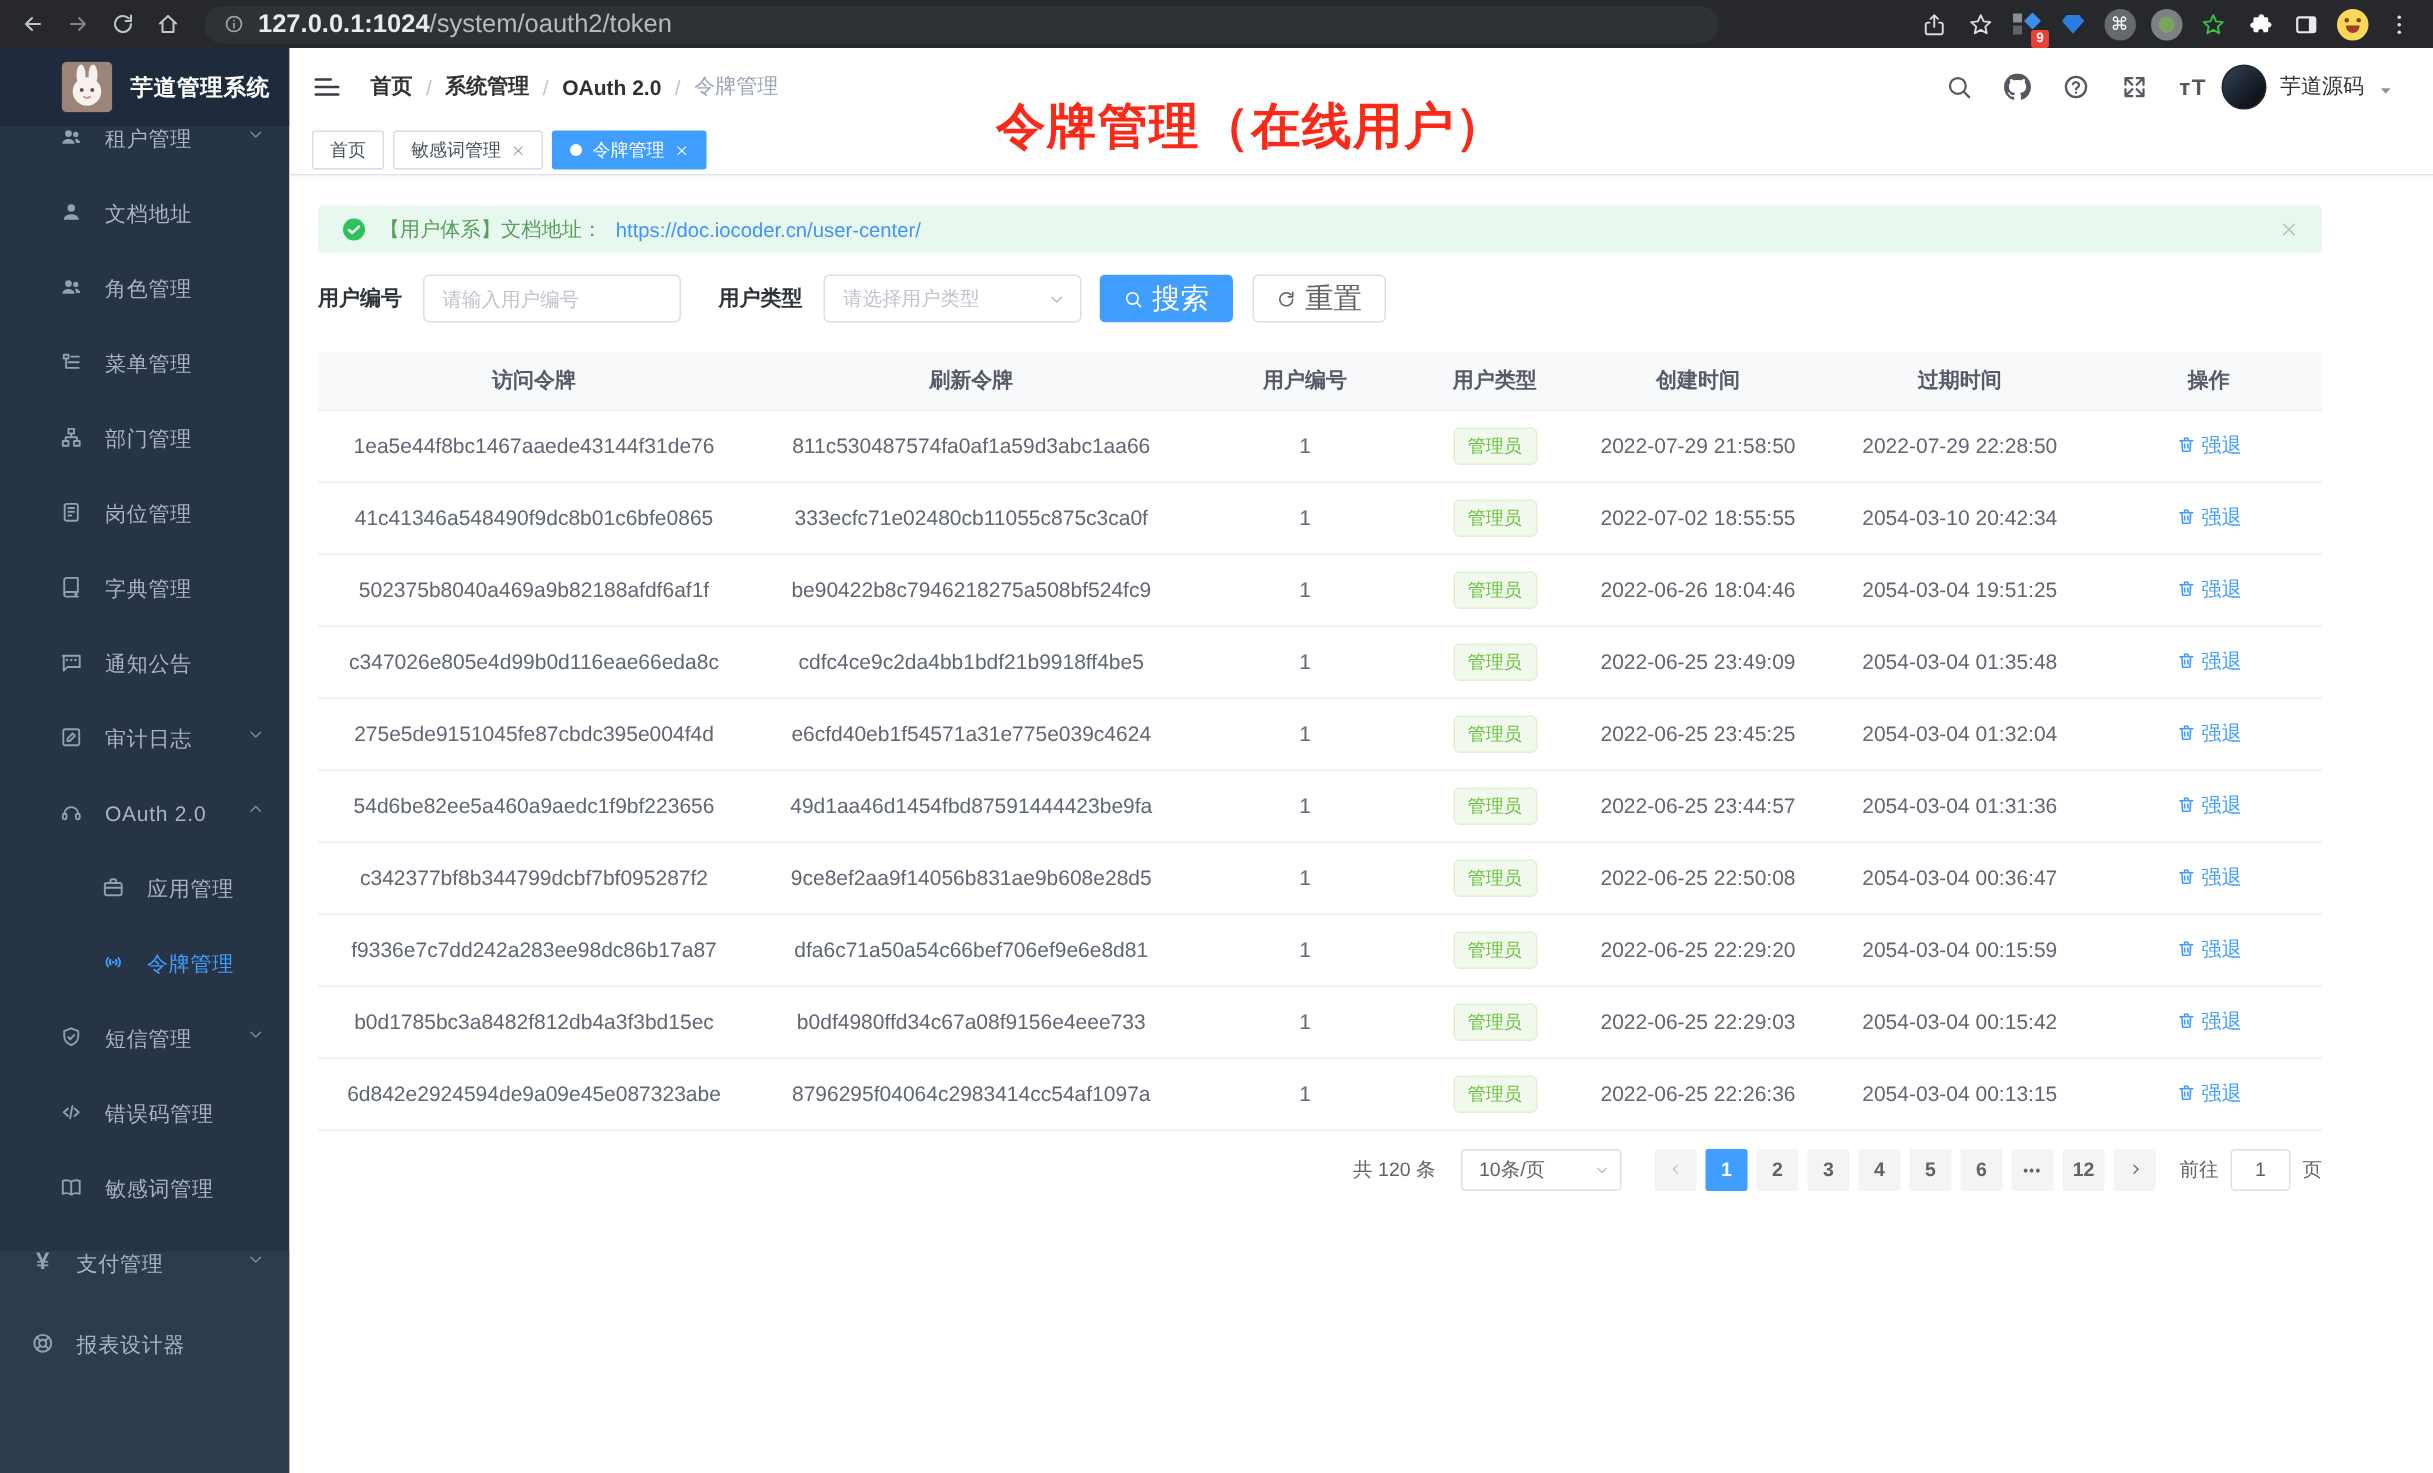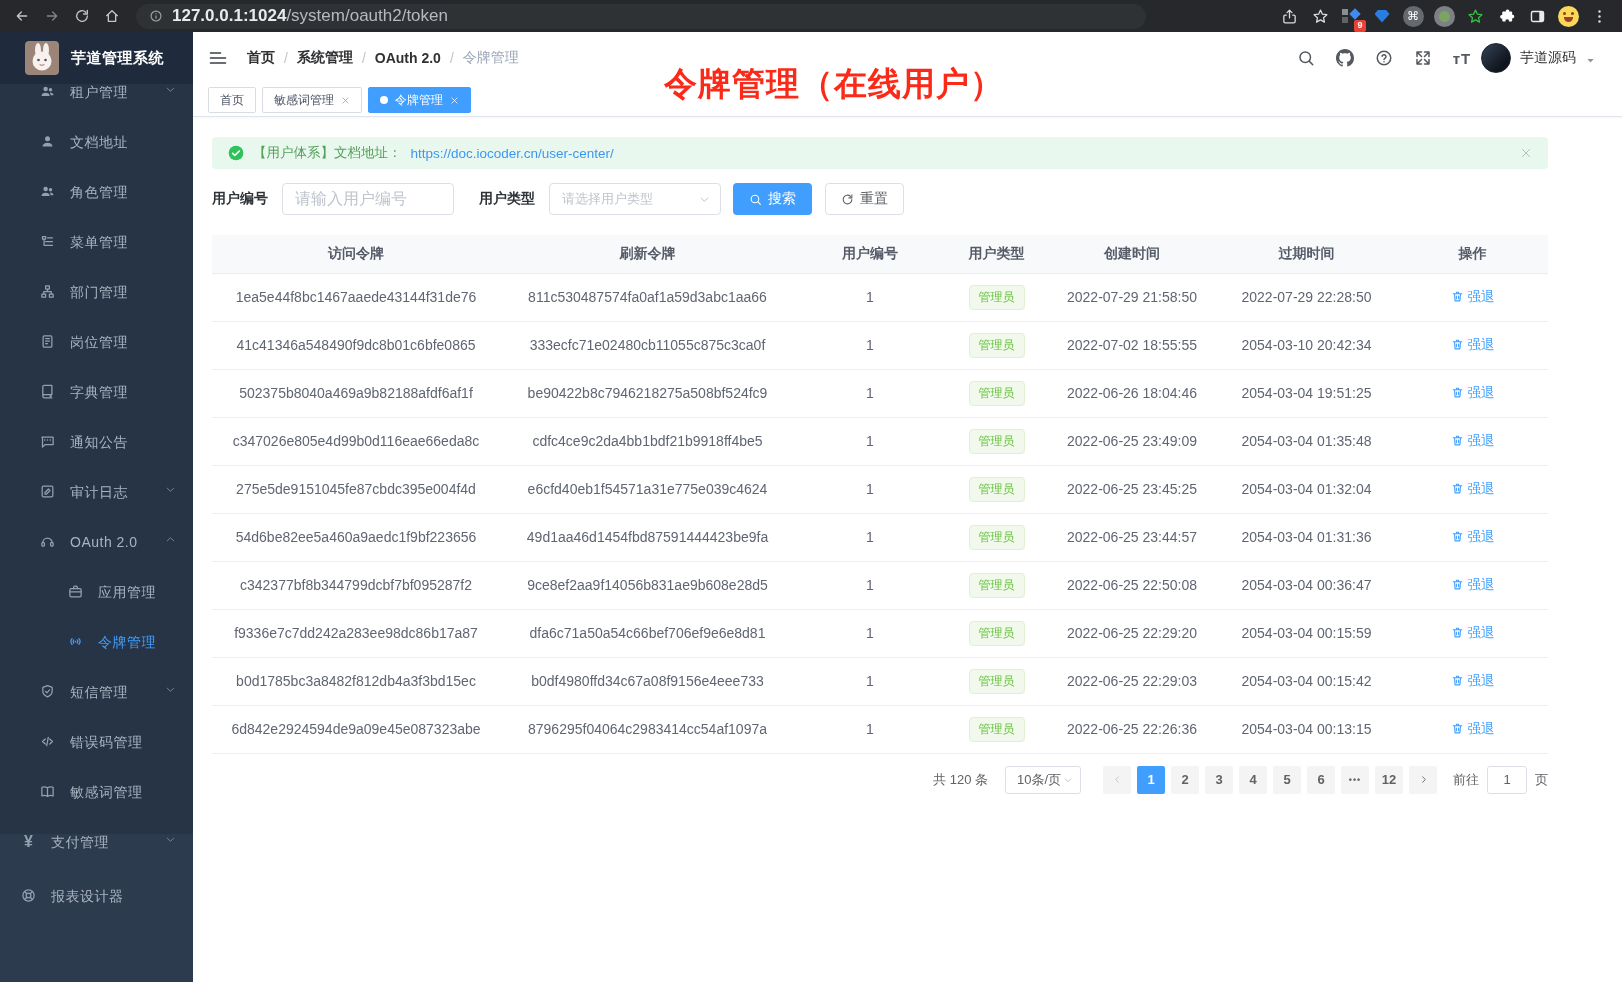--- a/index.html
+++ b/index.html
@@ -30,21 +30,21 @@
   .ext-cmd{width:21px;height:21px;border-radius:50%;background:#66696e;color:#fff;display:inline-flex;align-items:center;justify-content:center;font-size:12px}
   .ext-rec{width:21px;height:21px;border-radius:50%;background:#7d8085;position:relative}
   .ext-rec::after{content:"";position:absolute;inset:5px;border-radius:50%;background:#7ba463}
   .ext-emoji{width:21px;height:21px;border-radius:50%;background:#fbd75b;position:relative}
   .ext-emoji::before{content:"";position:absolute;left:5px;top:6px;width:3px;height:3px;border-radius:50%;background:#7c4a03;box-shadow:8px 0 0 #7c4a03}
   .ext-emoji::after{content:"";position:absolute;left:6px;top:11px;width:9px;height:5px;border-radius:0 0 9px 9px;background:#a33c2c}
 
   
   .app{display:flex;height:950px}
   .sidebar{width:193px;background:#263445;color:#a9b3c1;display:flex;flex-direction:column;flex:none}
-  .logo{height:52px;background:#1f2b3c;display:flex;align-items:center;padding-left:25px;gap:12px;flex:none}
+  .logo{height:52px;background:#1f2b3c;display:flex;align-items:center;padding-left:41px;gap:12px;flex:none}
   .logo-img{width:34px;height:34px;border-radius:4px;overflow:hidden;flex:none}
   .logo-img svg{width:100%;height:100%;display:block}
   .logo-title{color:#fff;font-size:15px;font-weight:700;letter-spacing:.5px;white-space:nowrap}
   .menu-item{height:50px;display:flex;align-items:flex-start;padding-left:40px;font-size:14px;cursor:pointer;white-space:nowrap}
   .menu-item .mi-icon{width:15px;height:15px;margin-right:15px;color:#93a0b2}
   .menu-item .mi-label{letter-spacing:.5px}
   .menu-item .mi-arrow{width:11px;height:11px;margin-left:auto;margin-right:17px;color:#7d8a9b}
   .menu-item.indent{padding-left:68px}
   .menu-item.active,.menu-item.active .mi-icon{color:#409eff}
   .menu-light{flex:1;background:#2d3b4f}
@@ -80,40 +80,40 @@
   .content>*{width:1336px}
 
   .alert{height:32px;background:#e9f8ef;border-radius:4px;display:flex;align-items:center;padding:0 16px;gap:9px}
   .alert-check{width:16px;height:16px}
   .alert-text{font-size:13.5px;color:#55a05a;font-weight:500}
   .alert-link{font-size:13.5px;color:#3b97f2;cursor:pointer;text-decoration:none}
   .alert-close{width:12px;height:12px;color:#b7bcc2;margin-left:auto;cursor:pointer}
 
   .filters{display:flex;align-items:center;margin-top:14px;font-size:14px}
   .f-label{font-weight:700;color:#2e3338;margin-right:14px;white-space:nowrap}
-  .f-input{width:172px;height:32px;border:1px solid #dcdfe6;border-radius:4px;padding:0 12px;font-size:16px;color:#606266;margin-right:25px;outline:none;font-family:inherit}
+  .f-input{width:172px;height:32px;border:1px solid #dcdfe6;border-radius:4px;padding:0 12px;font-size:13px;color:#606266;margin-right:25px;outline:none;font-family:inherit}
   .f-input::placeholder{color:#bfc4cd}
   .f-select{width:172px;height:32px;border:1px solid #dcdfe6;border-radius:4px;padding:0 10px 0 12px;display:flex;align-items:center;justify-content:space-between;color:#bfc4cd;font-size:13px;margin-right:12px;cursor:pointer}
   .chev{width:11px;height:11px;color:#b4bac3}
-  .btn{height:32px;border-radius:4px;display:inline-flex;align-items:center;gap:6px;padding:0 15px;font-size:14px;cursor:pointer;border:1px solid transparent;font-family:Liberation Serif, serif}
+  .btn{height:32px;border-radius:4px;display:inline-flex;align-items:center;gap:6px;padding:0 15px;font-size:19px;cursor:pointer;border:1px solid transparent;font-family:Liberation Serif, serif}
   .bicon{width:13px;height:13px}
   .btn-primary{background:#409eff;color:#fff}
   .btn-plain{background:#fff;border-color:#dcdfe6;color:#606266;margin-left:13px}
 
   .table-wrap{margin-top:20px}
   table{width:100%;border-collapse:collapse;table-layout:fixed}
   thead th{background:#f8f9fb;height:38px;font-size:14px;font-weight:700;color:#555c68;text-align:center;border-bottom:1px solid #ebeef5}
   tbody td{height:48px;font-size:14px;color:#5f6672;text-align:center;border-bottom:1px solid #ebeef5;overflow:hidden;white-space:nowrap}
   .tag{display:inline-block;background:#f0f9eb;border:1px solid #dff1d2;color:#67c23a;font-size:12px;padding:3px 9px;border-radius:4px}
   .force-logout{color:#409eff;font-size:13.5px;display:inline-flex;align-items:center;gap:4px;cursor:pointer}
   .op-icon{width:13px;height:13px}
 
   .pager{display:flex;align-items:center;justify-content:flex-end;margin-top:12px;font-size:13px;color:#606266}
   .total{margin-right:17px;white-space:nowrap}
-  .size-select{width:76px;height:28px;border:1px solid #dcdfe6;border-radius:3px;display:flex;align-items:center;justify-content:space-between;padding:0 7px 0 11px;color:#606266;font-size:13px;cursor:pointer;margin-right:19px}
+  .size-select{width:107px;height:28px;border:1px solid #dcdfe6;border-radius:3px;display:flex;align-items:center;justify-content:space-between;padding:0 7px 0 11px;color:#606266;font-size:13px;cursor:pointer;margin-right:19px}
   .size-select .chev{width:10px;height:10px}
   .page-btn{min-width:28px;height:28px;border-radius:2px;background:#f4f4f5;color:#606266;display:inline-flex;align-items:center;justify-content:center;margin:0 3px;font-weight:600;cursor:pointer;font-size:13px}
   .page-btn.active{background:#409eff;color:#fff}
   .page-btn.more{font-size:9px;letter-spacing:1px}
   .page-btn.nav span[data-icon]{width:11px;height:11px}
   .page-btn.prev{color:#bfc4cc}
   .goto{margin-left:13px;display:flex;align-items:center;gap:8px;white-space:nowrap}
   .goto-input{width:40px;height:28px;border:1px solid #dcdfe6;border-radius:3px;text-align:center;font-size:13px;color:#606266;outline:none;font-family:inherit}
 </style>
 </head>

